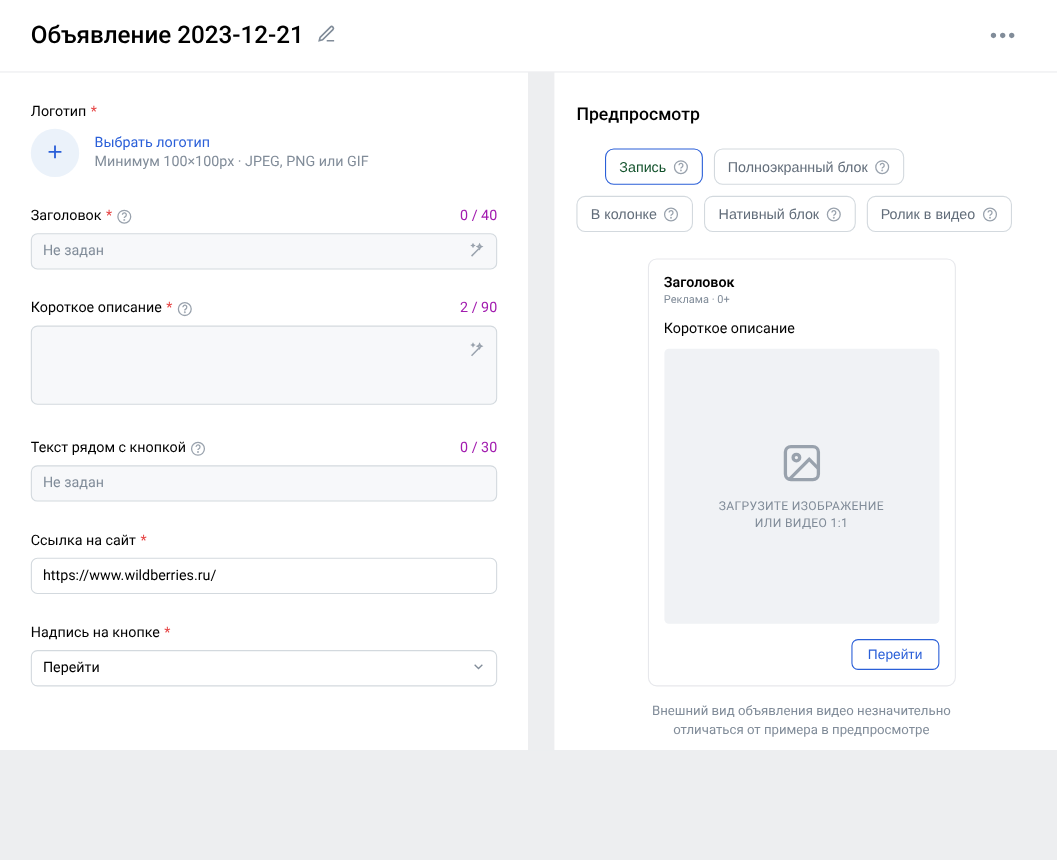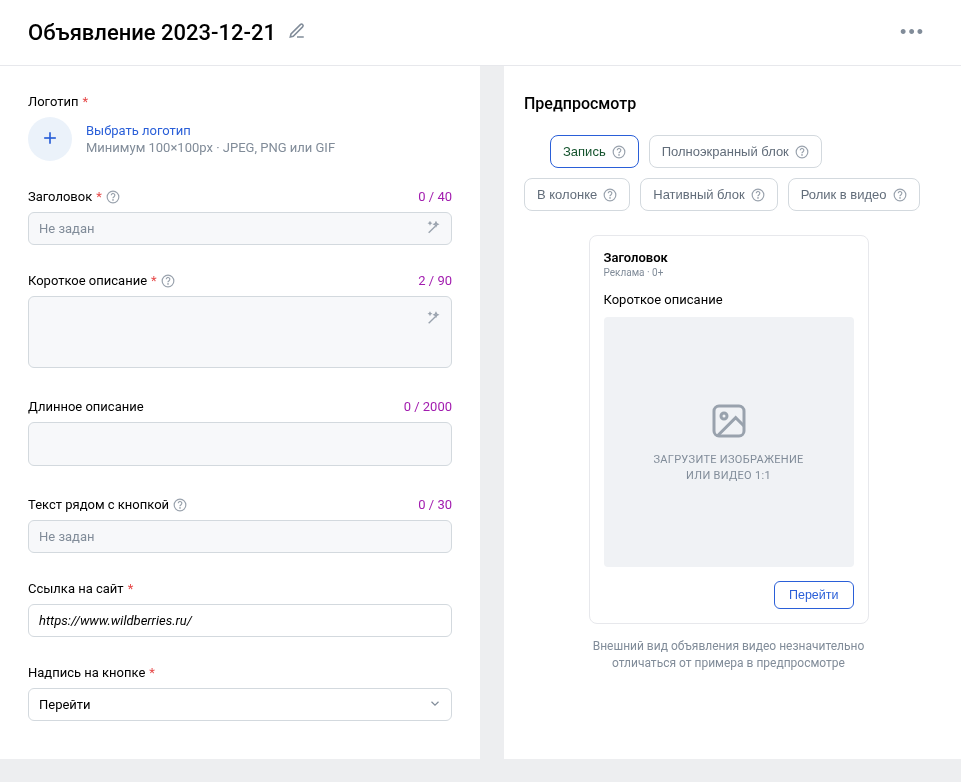--- a/index.html
+++ b/index.html
@@ -144,29 +144,20 @@
         <button class="wand-btn ta">
           <span><svg width="16" height="16" viewBox="0 0 24 24" fill="none" stroke="currentColor" stroke-width="2">
                 <path d="M15 4l-1 2-2 1 2 1 1 2 1-2 2-1-2-1z"></path>
                 <path d="M4 20L14 10"></path>
                 <path d="M6 4l-.5 1L4.5 5.5 5.5 6 6 7l.5-1 1-.5-1-.5z"></path>
               </svg></span>
         </button>
       </div>
     </div>
 
-    <div class="field-group">
-      <div class="field-label-row">
-        <span class="field-label">
-            <span>Длинное описание</span>
-          </span>
-        <span class="char-count">0 / 2000</span>
-      </div>
-      <textarea class="textarea-input textarea-2000" style=""></textarea>
-    </div>
 
     <div class="field-group">
       <div class="field-label-row">
         <span class="field-label">
             <span>Текст рядом с кнопкой</span>
           <span class="help-icon">
               <svg width="14" height="14" viewBox="0 0 24 24" fill="none" stroke="currentColor" stroke-width="2">
                 <circle cx="12" cy="12" r="10"></circle>
                 <path d="M9.1 9a3 3 0 1 1 5.8 1c0 2-3 2-3 4"></path>
                 <circle cx="12" cy="17" r="0.5" fill="currentColor"></circle>
@@ -178,21 +169,21 @@
       <input class="text-input" placeholder="Не задан" style="">
     </div>
 
     <div class="field-group">
       <div class="field-label-row">
         <span class="field-label">
             <span>Ссылка на сайт</span> 
             <span class="req">*</span>
           </span>
       </div>
-      <input class="text-input" style="background: rgb(255, 255, 255); font-style: italic;" value="https://www.wildberries.ru/">
+      <input class="text-input" style="background: rgb(255, 255, 255);" value="https://www.wildberries.ru/">
     </div>
 
     <div class="field-group">
       <div class="field-label-row">
         <span class="field-label">
             <span>Надпись на кнопке</span> 
             <span class="req">*</span>
           </span>
       </div>
       <div class="select-wrap">

